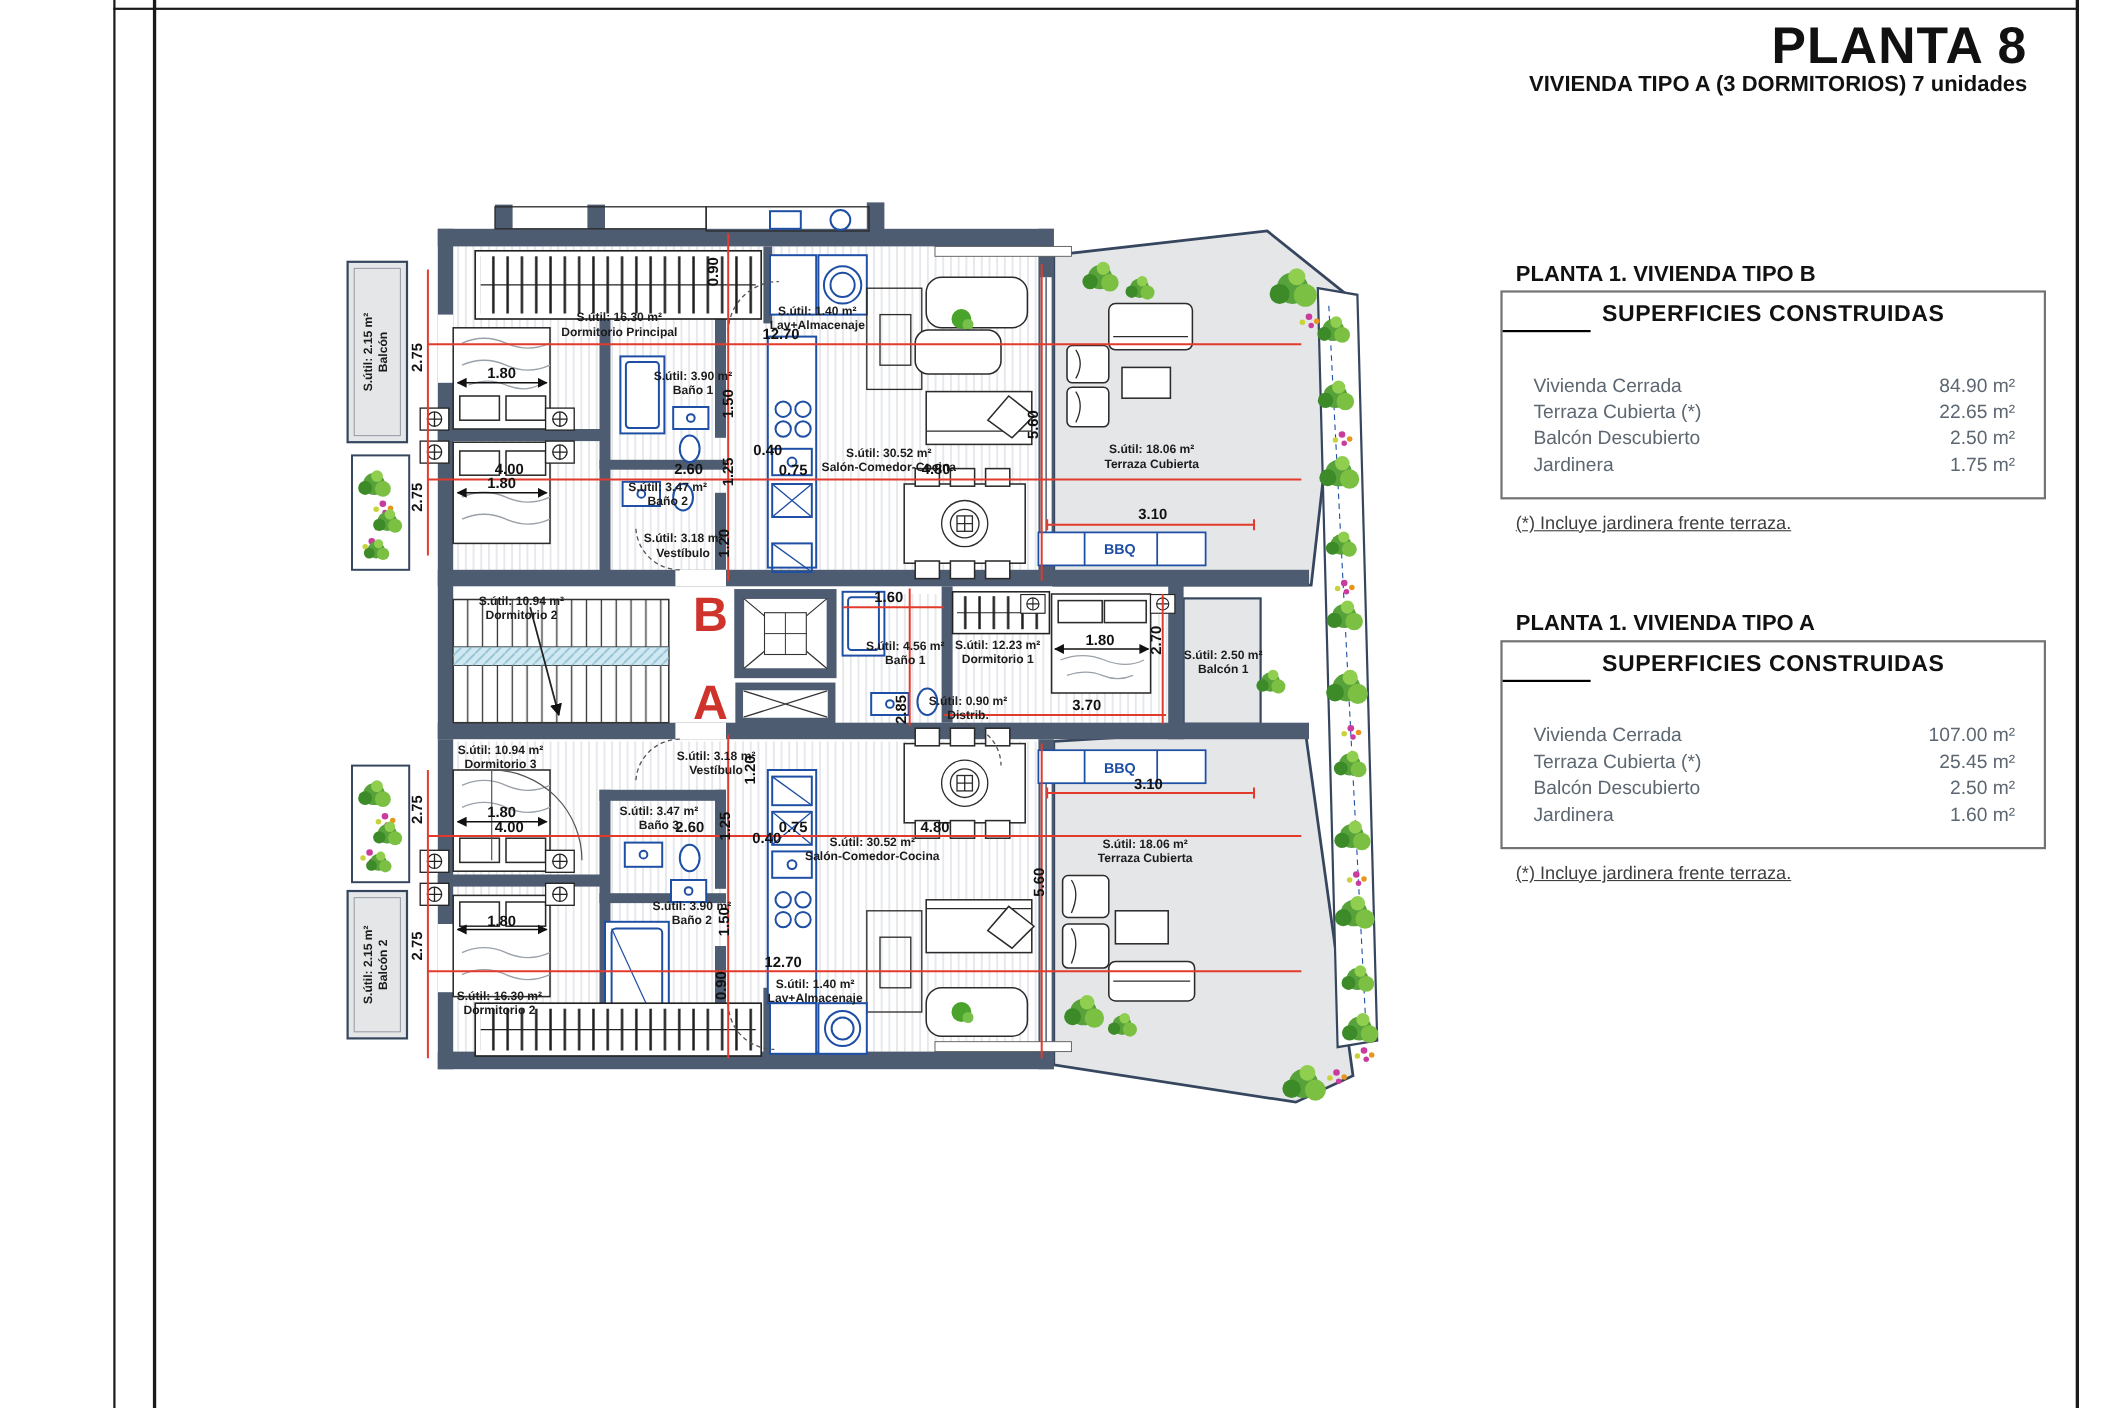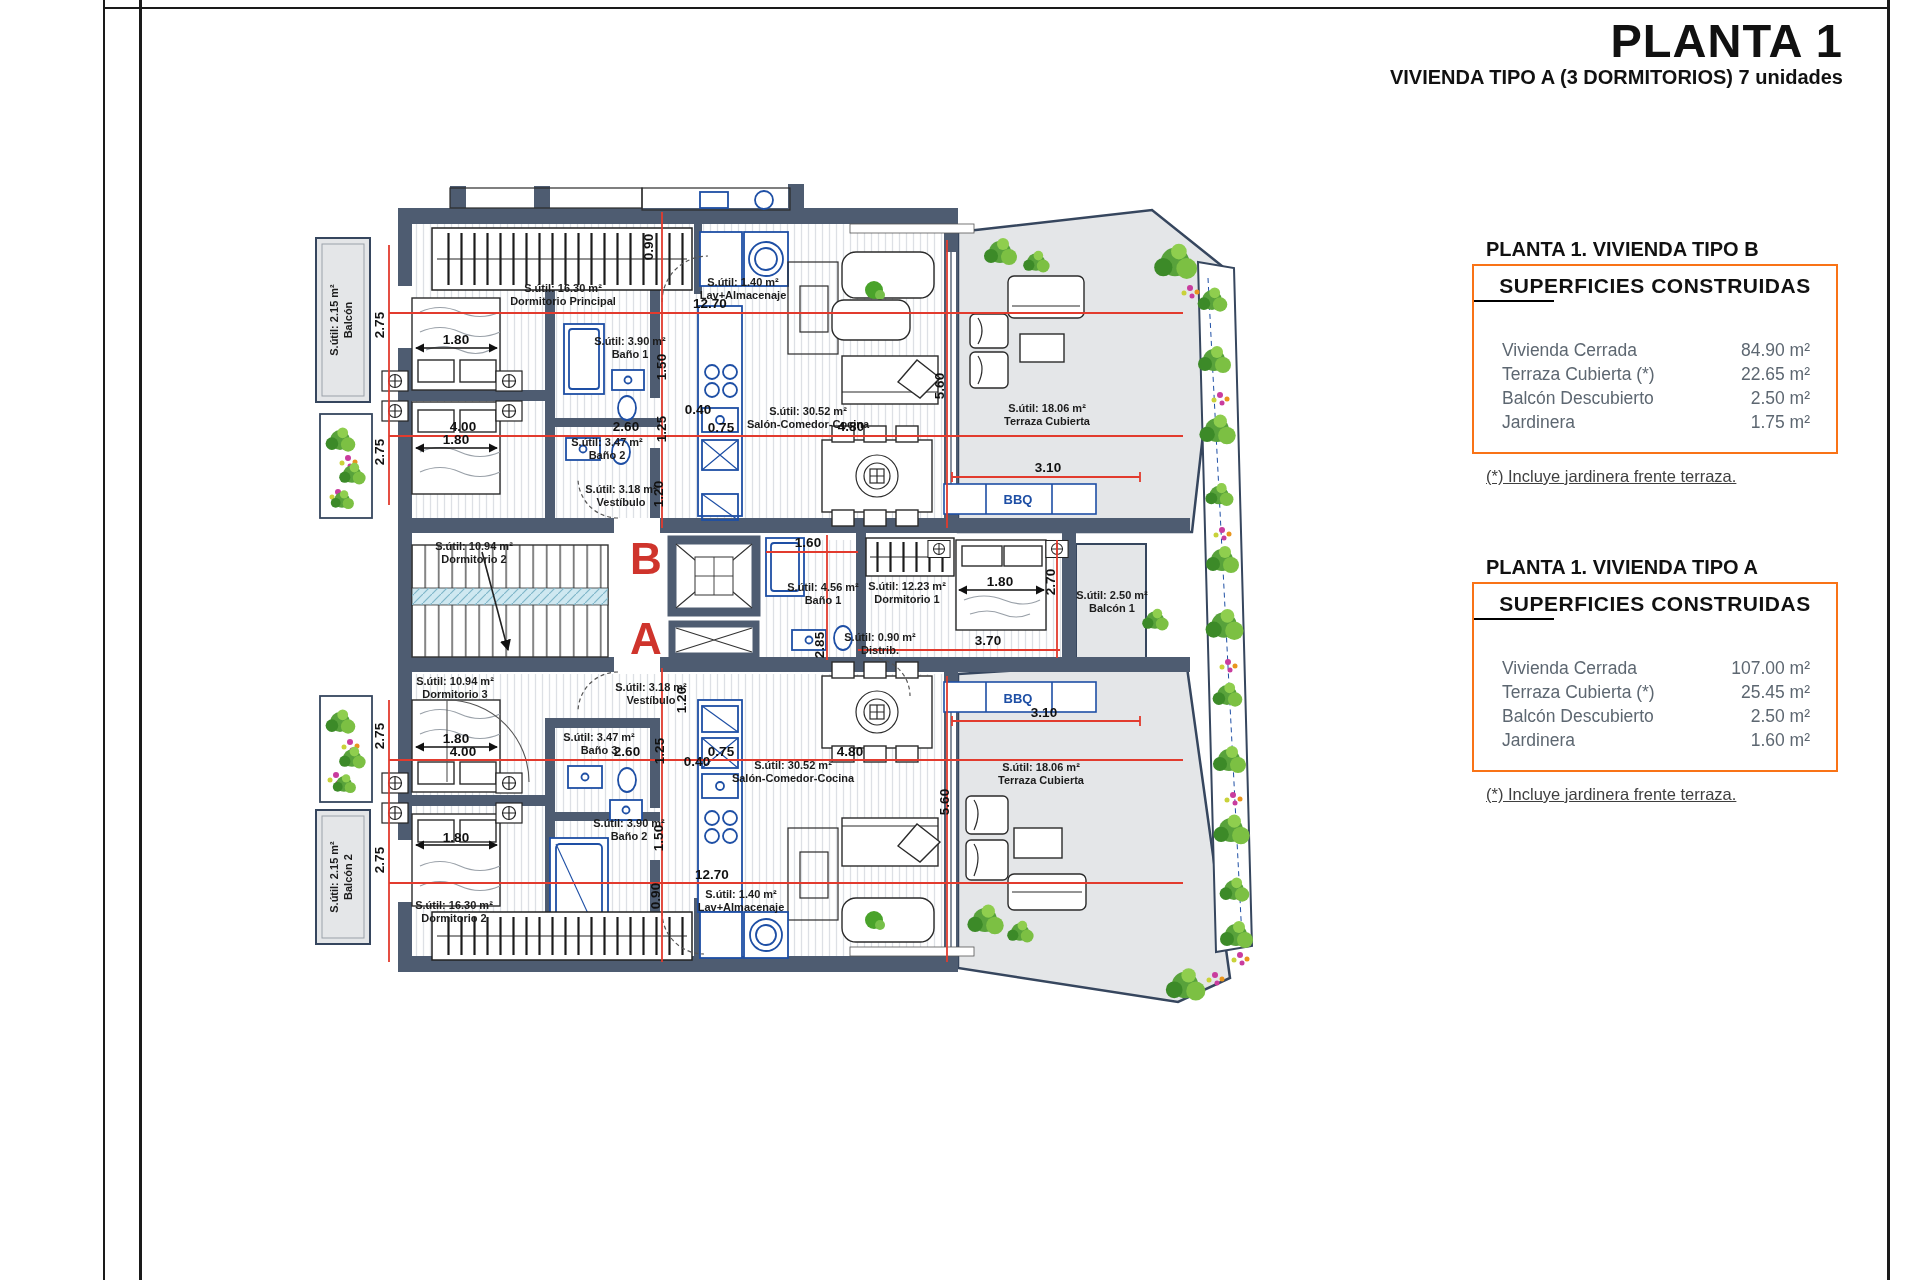--- a/index.html
+++ b/index.html
@@ -12,23 +12,23 @@
   .fl-left2{left:139px;top:0;width:3px;height:1280px;}
   .fl-right{left:1887px;top:0;width:3px;height:1280px;}
   .fl-top{left:103px;top:7px;width:1787px;height:2px;}
 
   
   .title-block{position:absolute;top:16px;right:77px;text-align:right;color:#111;}
   .title-block .main-title{font-size:47px;font-weight:bold;letter-spacing:1px;line-height:50px;}
   .title-block .subtitle{font-size:20px;font-weight:bold;line-height:23px;}
 
   
-  .sheet-table{position:absolute;left:1472px;width:366px;color:#111;}
+  .sheet-table{position:absolute;left:1364px;width:496px;color:#111;}
   .tbl-heading{font-size:20px;font-weight:bold;padding-left:14px;height:26px;}
-  .tbl-box{position:relative;border:2px solid #f97316;height:186px;}
+  .tbl-box{position:relative;border:2px solid #737373;height:186px;}
   .tbl-box-title{font-size:21px;font-weight:bold;text-align:center;padding-top:8px;letter-spacing:0.5px;}
   .tbl-underline{position:absolute;left:0;top:34px;width:80px;height:2px;background:#000;}
   .tbl-rows{margin-top:40px;padding:0 26px 0 28px;}
   .tbl-row{display:flex;justify-content:space-between;font-size:17.5px;line-height:24px;color:#5d6771;}
   .tbl-footnote{font-size:16.5px;color:#3f3f3f;margin-top:13px;padding-left:14px;text-decoration:underline;}
   .tb-b{top:238px;}
   .tb-a{top:556px;}
 
   
   .room-a,.room-n{font:bold 11px "Liberation Sans",sans-serif;fill:#1c1c1c;text-anchor:middle;}
@@ -50,21 +50,21 @@
 <body>
 
 <div class="sheet">
 
   <div class="frame-line fl-left1"></div>
   <div class="frame-line fl-left2"></div>
   <div class="frame-line fl-right"></div>
   <div class="frame-line fl-top"></div>
 
   <div class="title-block">
-    <div class="main-title">PLANTA 1</div>
+    <div class="main-title">PLANTA 8</div>
     <div class="subtitle">VIVIENDA TIPO A (3 DORMITORIOS) 7 unidades</div>
   </div>
 
   <div class="sheet-table tb-b">
     <div class="tbl-heading">PLANTA 1. VIVIENDA TIPO B</div>
     <div class="tbl-box">
       <div class="tbl-box-title">SUPERFICIES CONSTRUIDAS</div>
       <div class="tbl-underline"></div>
       <div class="tbl-rows">
         <div class="tbl-row">

